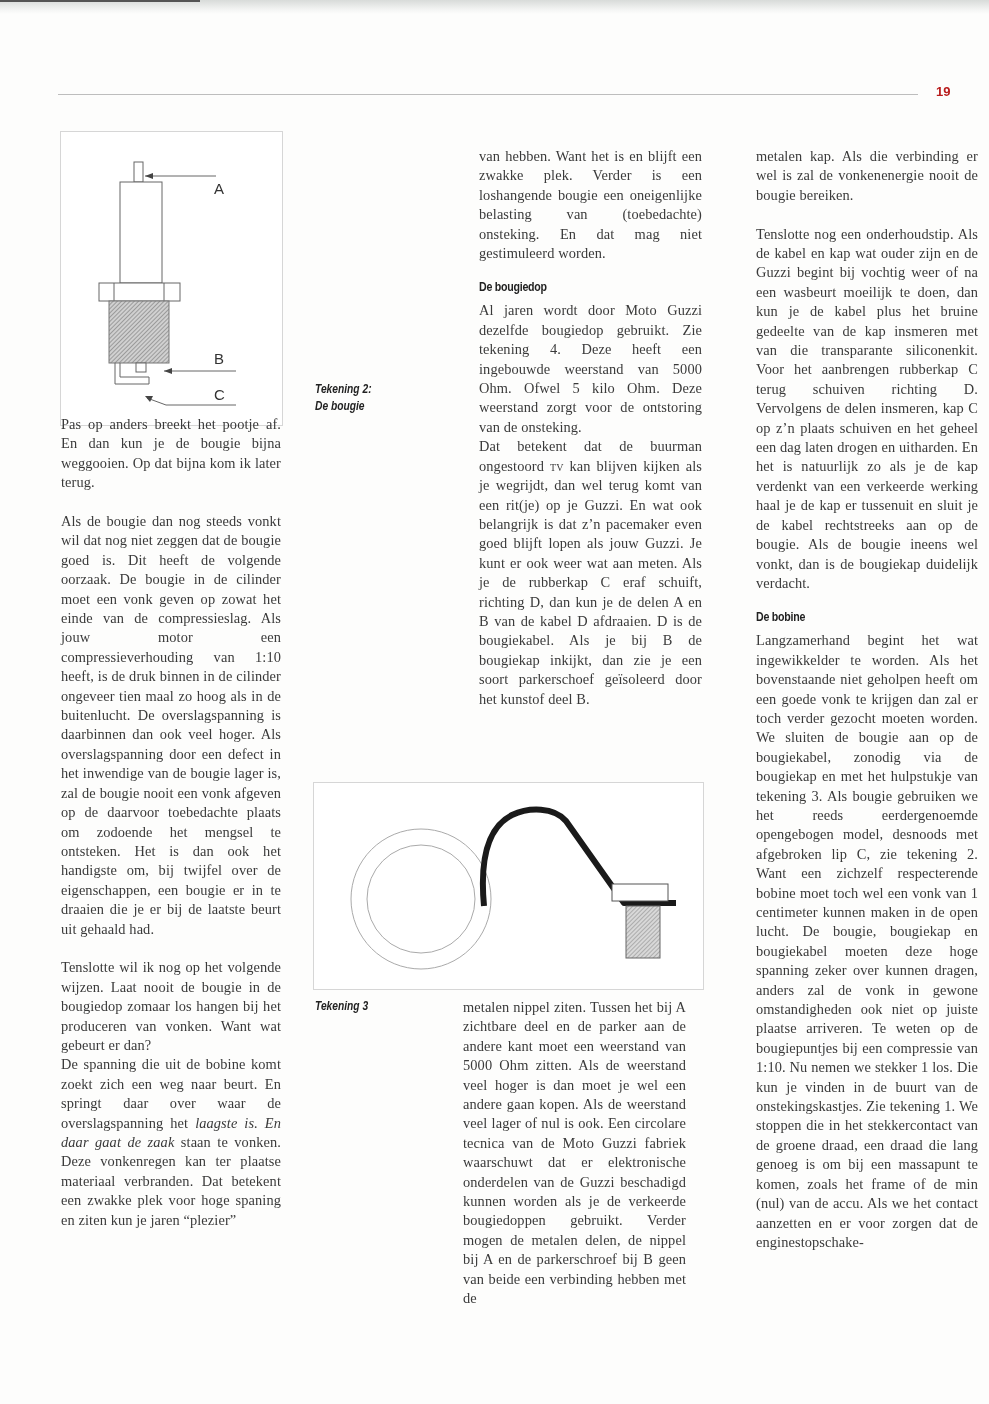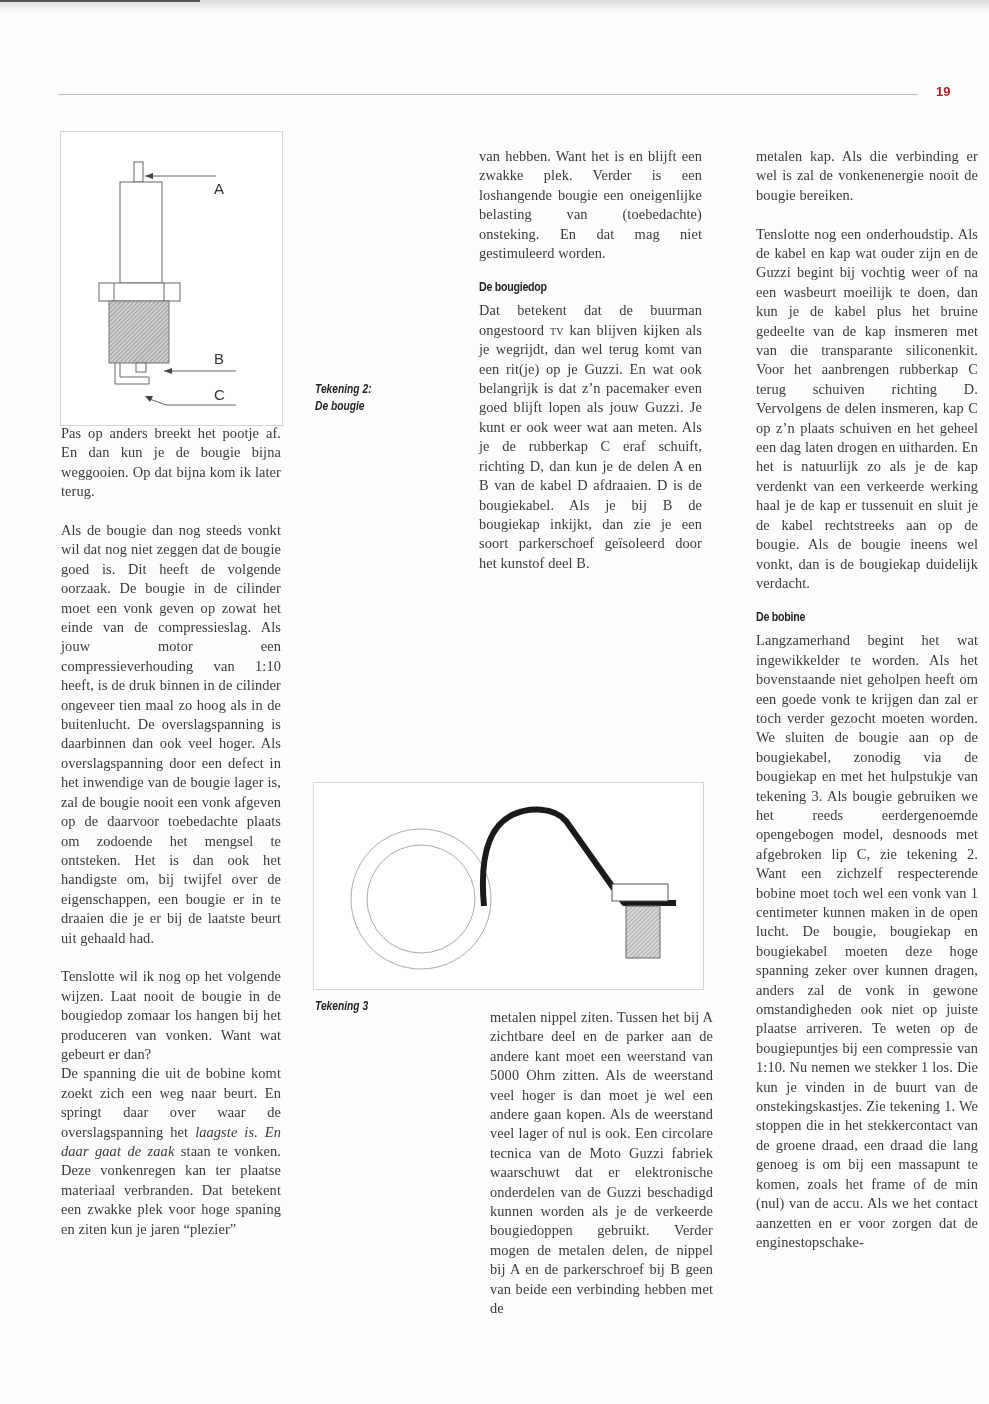--- a/index.html
+++ b/index.html
@@ -23,23 +23,23 @@
     position: absolute; left: 936px; top: 84px;
     font-family: "Liberation Sans", "DejaVu Sans", sans-serif;
     font-weight: bold; font-size: 13px; color: #b91c1c;
   }
   .col {
     position: absolute; font-size: 14.4px; line-height: 19.4px;
     text-align: justify; letter-spacing: 0.1px;
   }
   .col p { margin: 0; }
   .col p.gap { margin-top: 19.4px; }
-  .col-1 { left: 61px; top: 424px; width: 220px; }
+  .col-1 { left: 61px; top: 415px; width: 220px; }
   .col-2a { left: 479px; top: 147px; width: 223px; }
-  .col-2b { left: 490px; top: 998px; width: 223px; margin-top: 10px; }
+  .col-2b { left: 463px; top: 998px; width: 223px; }
   .col-3 { left: 736px; top: 147px; width: 222px; margin-left: 20px; }
   .heading {
     font-family: "Liberation Sans", "DejaVu Sans", sans-serif;
     font-weight: bold; font-size: 12.5px; color: #222;
     letter-spacing: -0.3px; transform: scaleX(0.85); transform-origin: left;
     display: block; margin-top: 16px; margin-bottom: 6px; line-height: 16px;
   }
   .caption {
     position: absolute;
     font-family: "Liberation Sans", "DejaVu Sans", sans-serif;
@@ -149,20 +149,21 @@
 <div class="col col-1">
   <p>Pas op anders breekt het pootje af. En dan kun je de bougie bijna weggooien. Op dat bijna kom ik later terug.</p>
   <p class="gap">Als de bougie dan nog steeds vonkt wil dat nog niet zeggen dat de bougie goed is. Dit heeft de volgende oorzaak. De bougie in de cilinder moet een vonk geven op zowat het einde van de compressieslag. Als jouw motor een compressieverhouding van 1:10 heeft, is de druk binnen in de cilinder ongeveer tien maal zo hoog als in de buitenlucht. De overslagspanning is daarbinnen dan ook veel hoger. Als overslagspanning door een defect in het inwendige van de bougie lager is, zal de bougie nooit een vonk afgeven op de daarvoor toebedachte plaats om zodoende het mengsel te ontsteken. Het is dan ook het handigste om, bij twijfel over de eigenschappen, een bougie er in te draaien die je er bij de laatste beurt uit gehaald had.</p>
   <p class="gap">Tenslotte wil ik nog op het volgende wijzen. Laat nooit de bougie in de bougiedop zomaar los hangen bij het produceren van vonken. Want wat gebeurt er dan?</p>
   <p><span>De spanning die uit de bobine komt zoekt zich een weg naar beurt. En springt daar over waar de overslagspanning het </span><em>laagste is. En daar gaat de zaak</em><span> staan te vonken. Deze vonkenregen kan ter plaatse materiaal verbranden. Dat betekent een zwakke plek voor hoge spaning en ziten kun je jaren “plezier”</span></p>
 </div>
 
 <div class="col col-2a">
   <p>van hebben. Want het is en blijft een zwakke plek. Verder is een loshangende bougie een oneigenlijke belasting van (toebedachte) onsteking. En dat mag niet gestimuleerd worden.</p>
   <span class="heading">De bougiedop</span>
+  <p>Al jaren wordt door Moto Guzzi dezelfde bougiedop gebruikt. Zie tekening 4. Deze heeft een ingebouwde weerstand van 5000 Ohm. Ofwel 5 kilo Ohm. Deze weerstand zorgt voor de ontstoring van de onsteking.</p>
   <p><span>Dat betekent dat de buurman ongestoord </span><span class="smallcaps">tv</span><span> kan blijven kijken als je wegrijdt, dan wel terug komt van een rit(je) op je Guzzi. En wat ook belangrijk is dat z’n pacemaker even goed blijft lopen als jouw Guzzi. Je kunt er ook weer wat aan meten. Als je de rubberkap C eraf schuift, richting D, dan kun je de delen A en B van de kabel D afdraaien. D is de bougiekabel. Als je bij B de bougiekap inkijkt, dan zie je een soort parkerschoef geïsoleerd door het kunstof deel B.</span></p>
 </div>
 
 <div class="col col-2b">
   <p>metalen nippel ziten. Tussen het bij A zichtbare deel en de parker aan de andere kant moet een weerstand van 5000 Ohm zitten. Als de weerstand veel hoger is dan moet je wel een andere gaan kopen. Als de weerstand veel lager of nul is ook. Een circolare tecnica van de Moto Guzzi fabriek waarschuwt dat er elektronische onderdelen van de Guzzi beschadigd kunnen worden als je de verkeerde bougiedoppen gebruikt. Verder mogen de metalen delen, de nippel bij A en de parkerschroef bij B geen van beide een verbinding hebben met de</p>
 </div>
 
 <div class="col col-3">
   <p>metalen kap. Als die verbinding er wel is zal de vonkenenergie nooit de bougie bereiken.</p>
   <p class="gap">Tenslotte nog een onderhoudstip. Als de kabel en kap wat ouder zijn en de Guzzi begint bij vochtig weer of na een wasbeurt moeilijk te doen, dan kun je de kabel plus het bruine gedeelte van de kap insmeren met van die transparante siliconenkit. Voor het aanbrengen rubberkap C terug schuiven richting D. Vervolgens de delen insmeren, kap C op z’n plaats schuiven en het geheel een dag laten drogen en uitharden. En het is natuurlijk zo als je de kap verdenkt van een verkeerde werking haal je de kap er tussenuit en sluit je de kabel rechtstreeks aan op de bougie. Als de bougie ineens wel vonkt, dan is de bougiekap duidelijk verdacht.</p>

